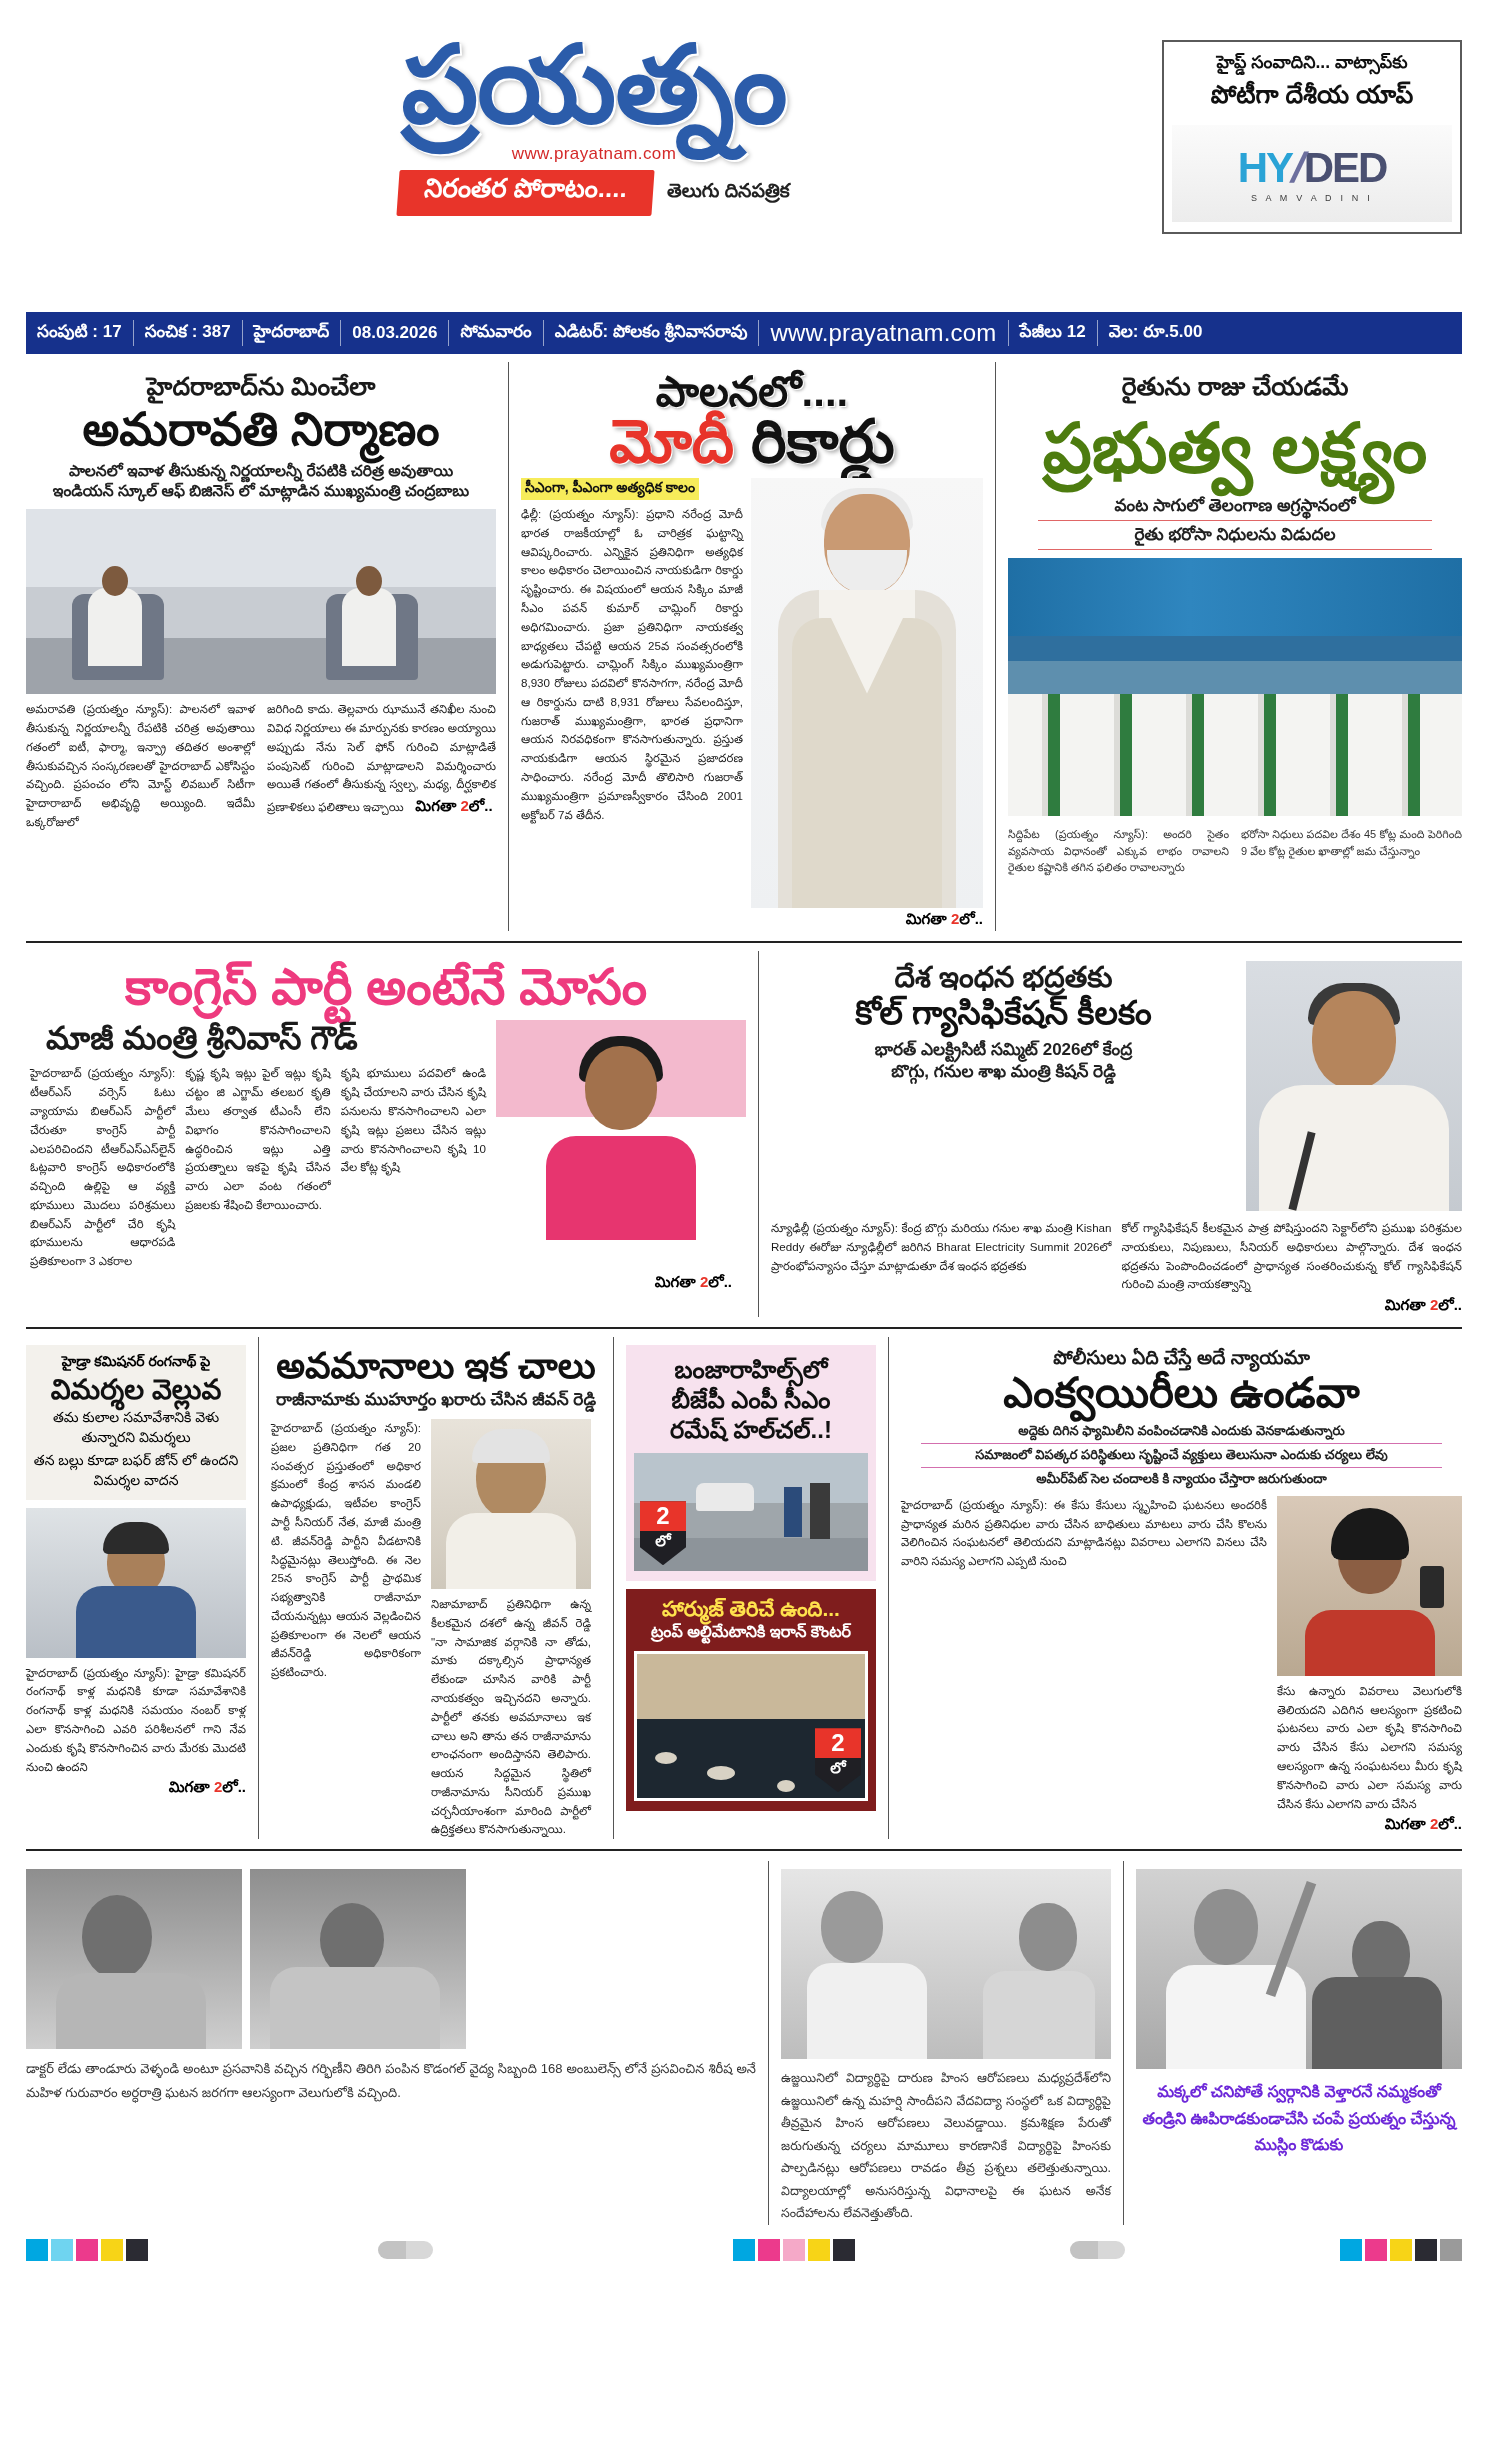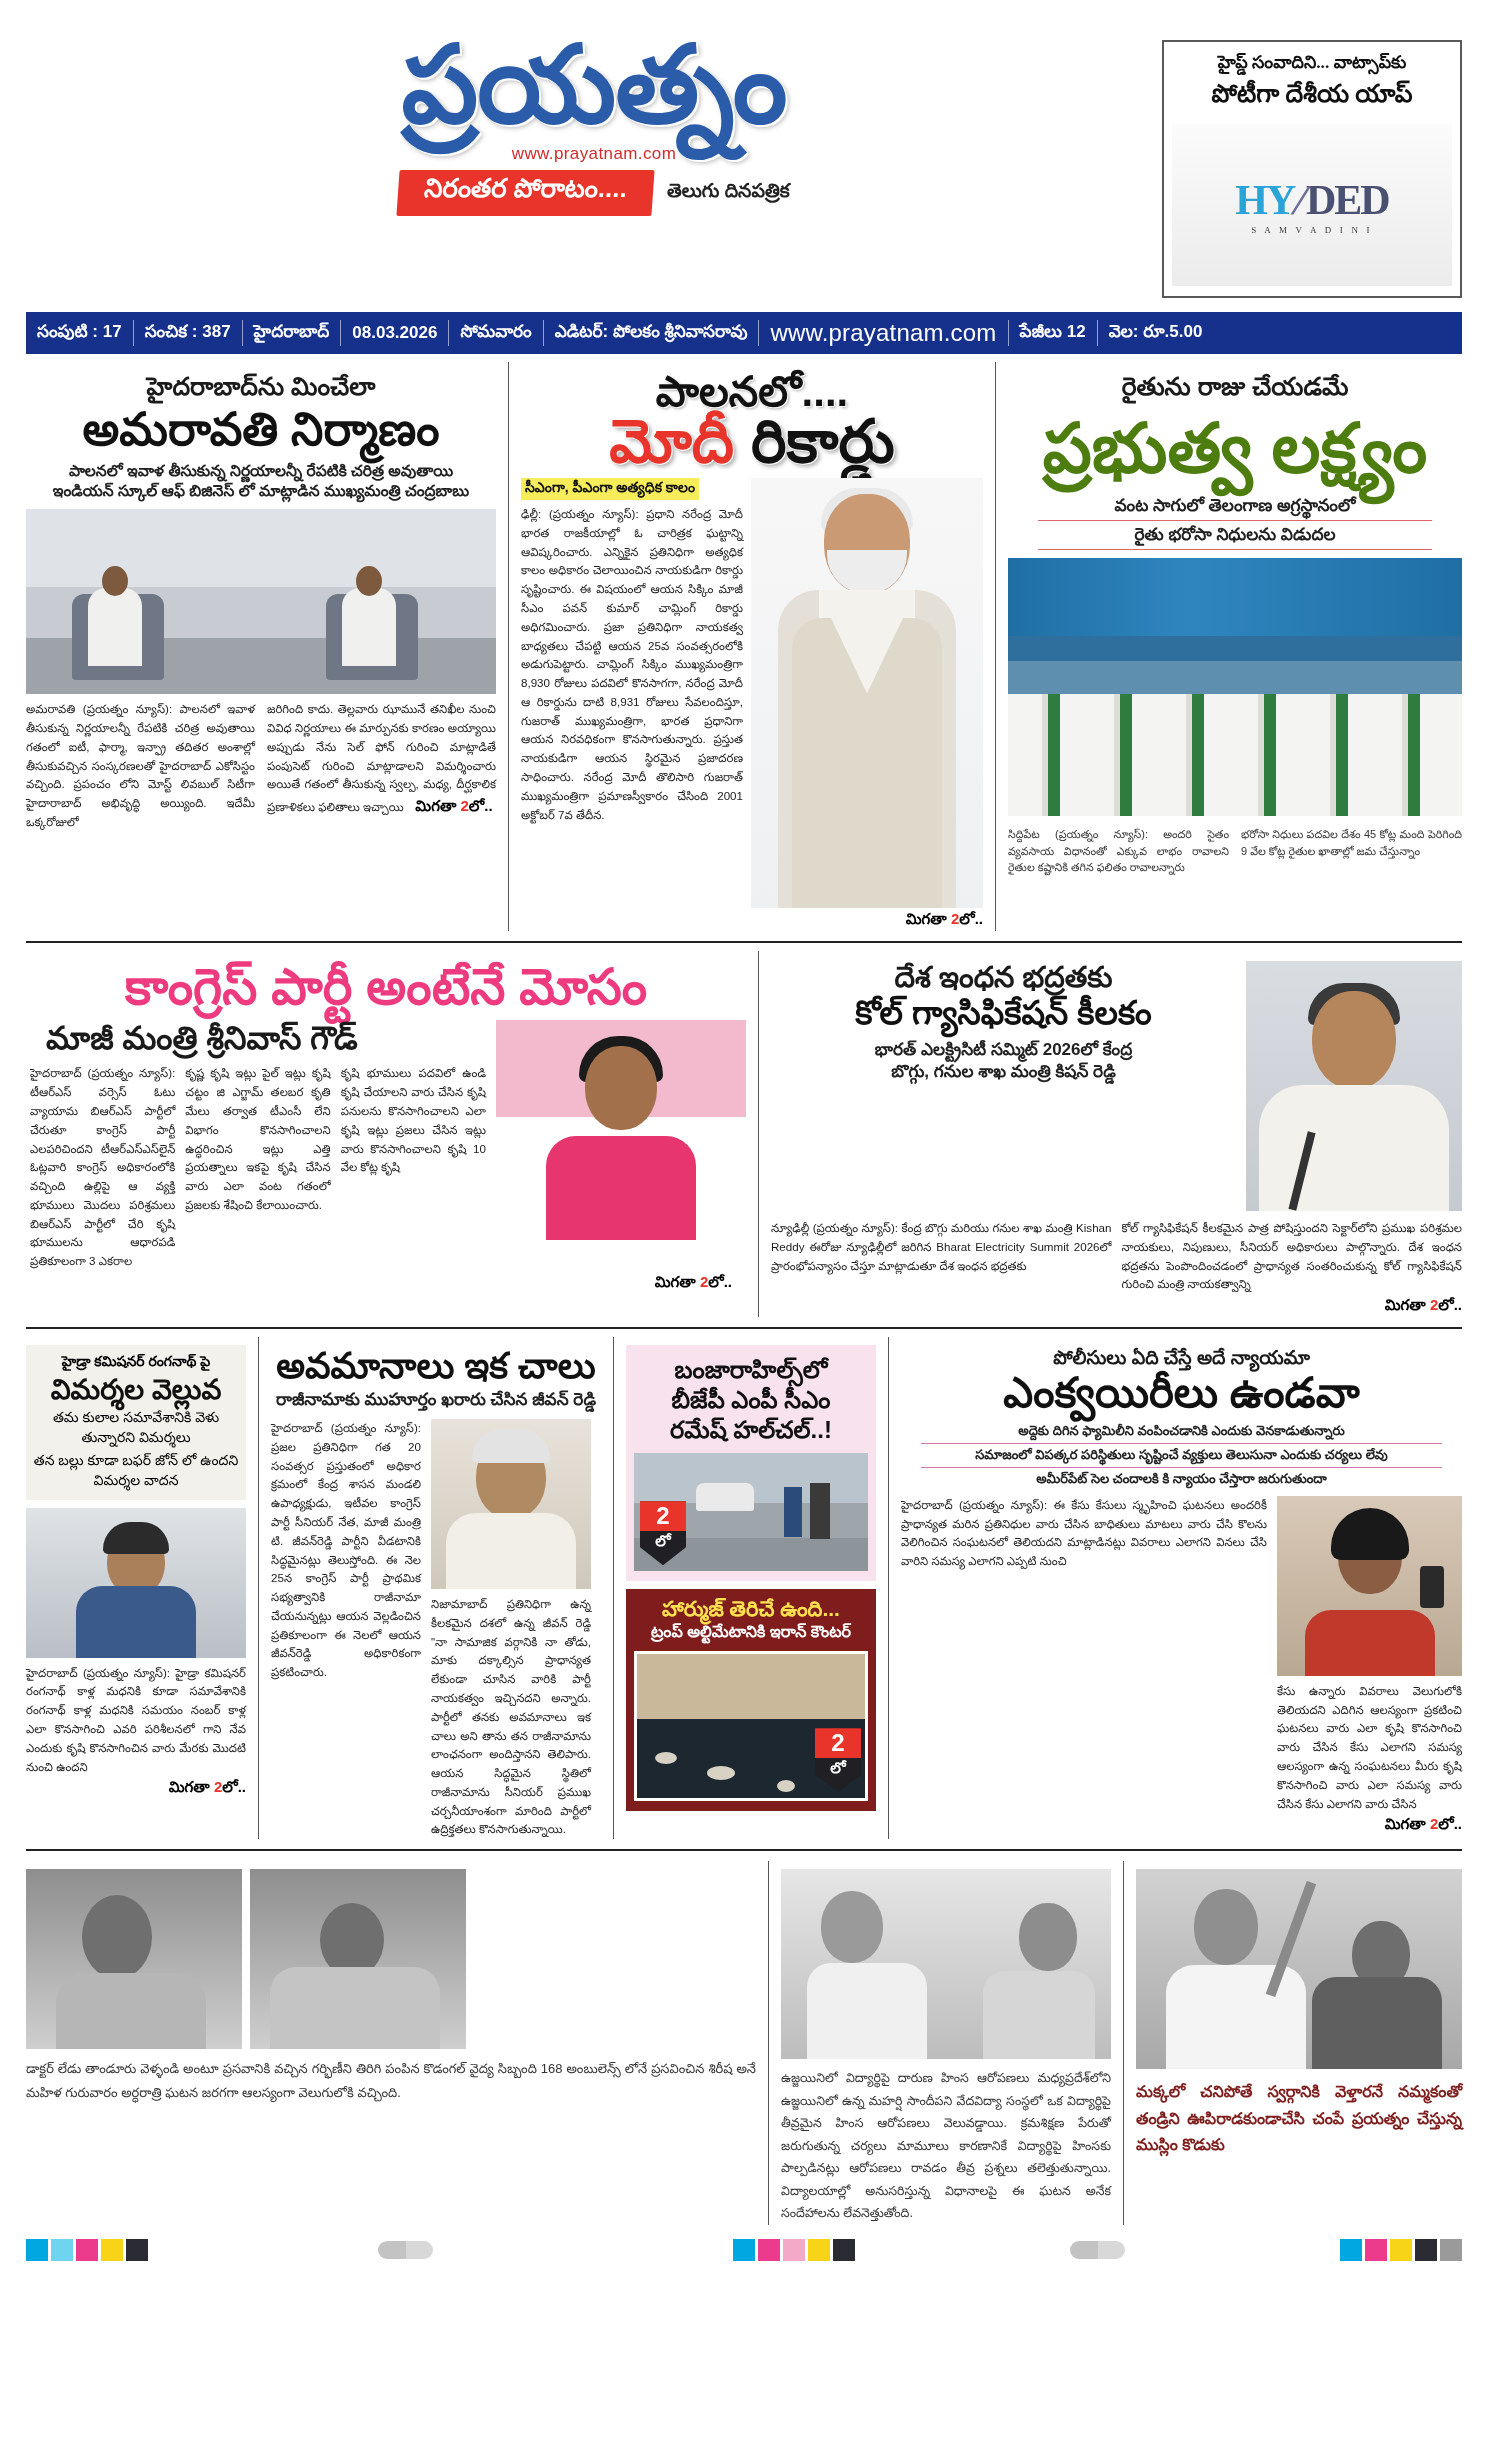--- a/index.html
+++ b/index.html
@@ -120,27 +120,26 @@
   }
   .mh-sub {
     font-size: 19px;
     color: #222;
     font-weight: 600;
   }
   .mh-right-box {
     width: 300px;
     border: 2px solid #5a5a5a;
     margin-top: 18px;
-    height: 258px;
+    height: 194px;
     display: flex;
     flex-direction: column;
     align-items: center;
     padding: 10px 8px;
     background: #fff;
-    font-family: Liberation Serif, serif;
   }
   .mh-r1 { font-size: 17.5px; color: #111; font-weight: 600; text-align:center; }
   .mh-r2 { font-size: 25px; color: #111; font-weight: 700; text-align:center; margin-top: 4px; }
   .mh-logo-wrap {
     margin-top: 10px; flex: 1; width: 100%;
     background: linear-gradient(180deg,#fbfbfb,#ececec);
     display: flex; flex-direction: column; align-items: center; justify-content: center;
   }
   .hy-logo { font-size: 42px; font-weight: 800; letter-spacing: -2px; display:flex; align-items:baseline; }
   .hy-h { color: #2aa3d6; }
@@ -591,21 +590,21 @@
     <div class="vdiv"></div>
 
     <div class="r4c3">
       <div class="bw-photo" style="height:200px;margin-top:8px;background:linear-gradient(180deg,#d2d2d2,#a8a8a8)">
         <div style="position:absolute;left:58px;top:20px;width:64px;height:76px;border-radius:48%;background:#8f8f8f"></div>
         <div style="position:absolute;left:30px;bottom:0;width:140px;height:104px;background:#f4f4f4;border-radius:28px 28px 0 0"></div>
         <div style="position:absolute;right:52px;top:52px;width:58px;height:68px;border-radius:48%;background:#6e6e6e"></div>
         <div style="position:absolute;right:20px;bottom:0;width:130px;height:92px;background:#5f5f5f;border-radius:24px 24px 0 0"></div>
         <div style="position:absolute;left:150px;top:10px;width:10px;height:120px;background:#8a8a8a;transform:rotate(20deg)"></div>
       </div>
-      <div class="caption" style="font-size:16px;margin-top:10px;line-height:1.65;font-weight:600;color:#7f1d1d">మక్కలో చనిపోతే స్వర్గానికి వెళ్తారనే నమ్మకంతో తండ్రిని ఊపిరాడకుండాచేసి చంపే ప్రయత్నం చేస్తున్న ముస్లిం కొడుకు</div>
+      <div class="caption" style="font-size:16px;margin-top:10px;line-height:1.65;text-align:center;font-weight:600;color:#6d28d9">మక్కలో చనిపోతే స్వర్గానికి వెళ్తారనే నమ్మకంతో తండ్రిని ఊపిరాడకుండాచేసి చంపే ప్రయత్నం చేస్తున్న ముస్లిం కొడుకు</div>
     </div>
   </div>
 
   <div class="footmarks">
     <div class="fm-group">
       <div class="fm" style="background:#00a7e1"></div>
       <div class="fm" style="background:#6fd4f0"></div>
       <div class="fm" style="background:#ec3a8c"></div>
       <div class="fm" style="background:#f7d417"></div>
       <div class="fm" style="background:#2b2b33"></div>

